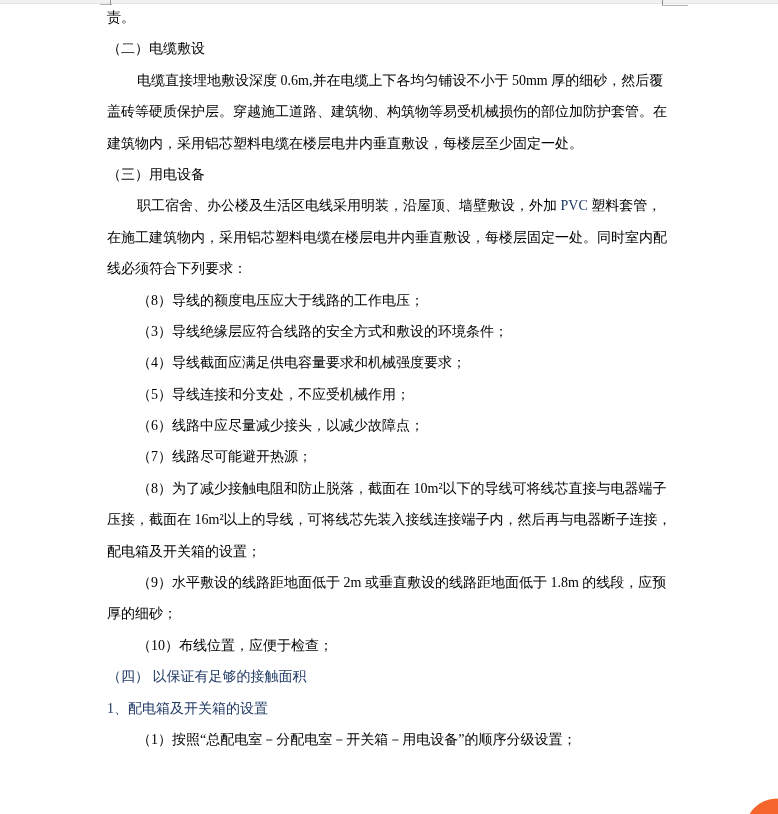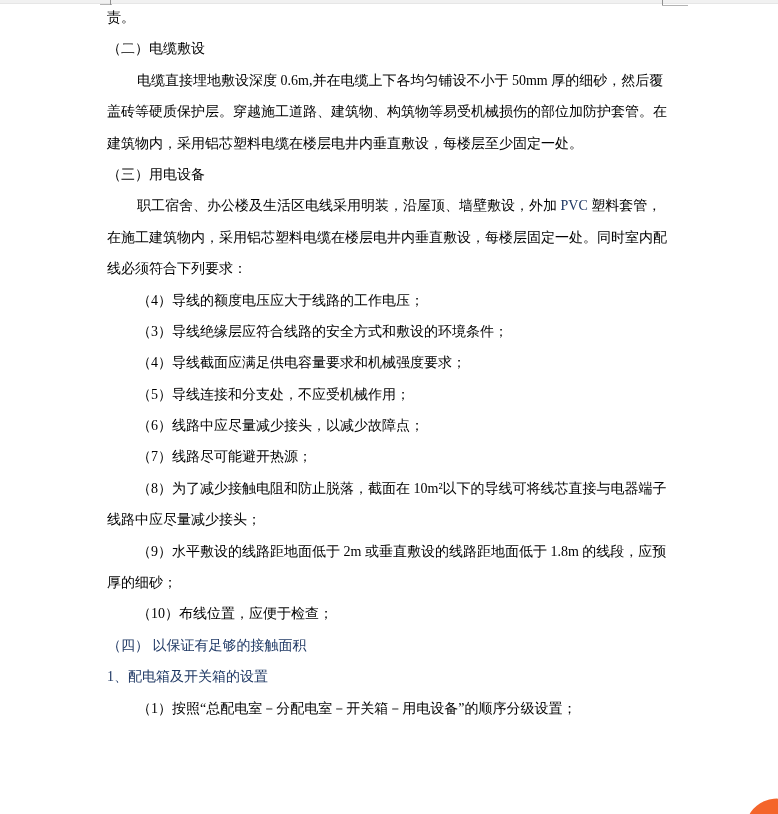--- a/index.html
+++ b/index.html
@@ -47,28 +47,29 @@
 <div class="content">
     <div class="line"><span>责。</span></div>
     <div class="line"><span>（二）电缆敷设</span></div>
     <div class="line indent"><span>电缆直接埋地敷设深度 0.6m,并在电缆上下各均匀铺设不小于 50mm 厚的细砂，然后覆</span></div>
     <div class="line"><span>盖砖等硬质保护层。穿越施工道路、建筑物、构筑物等易受机械损伤的部位加防护套管。在</span></div>
     <div class="line"><span>建筑物内，采用铝芯塑料电缆在楼层电井内垂直敷设，每楼层至少固定一处。</span></div>
     <div class="line"><span>（三）用电设备</span></div>
     <div class="line indent"><span>职工宿舍、办公楼及生活区电线采用明装，沿屋顶、墙壁敷设，外加 </span><span class="navy">PVC</span><span> 塑料套管，</span></div>
     <div class="line"><span>在施工建筑物内，采用铝芯塑料电缆在楼层电井内垂直敷设，每楼层固定一处。同时室内配</span></div>
     <div class="line"><span>线必须符合下列要求：</span></div>
-    <div class="line indent"><span>（4）导线的额度电压应大于线路的工作电压；</span></div>
+    <div class="line indent"><span>（8）导线的额度电压应大于线路的工作电压；</span></div>
     <div class="line indent"><span>（3）导线绝缘层应符合线路的安全方式和敷设的环境条件；</span></div>
     <div class="line indent"><span>（4）导线截面应满足供电容量要求和机械强度要求；</span></div>
     <div class="line indent"><span>（5）导线连接和分支处，不应受机械作用；</span></div>
     <div class="line indent"><span>（6）线路中应尽量减少接头，以减少故障点；</span></div>
     <div class="line indent"><span>（7）线路尽可能避开热源；</span></div>
     <div class="line indent"><span>（8）为了减少接触电阻和防止脱落，截面在 10m²以下的导线可将线芯直接与电器端子</span></div>
-    <div class="line"><span>线路中应尽量减少接头；</span></div>
+    <div class="line"><span>压接，截面在 16m²以上的导线，可将线芯先装入接线连接端子内，然后再与电器断子连接，</span></div>
+    <div class="line"><span>配电箱及开关箱的设置；</span></div>
     <div class="line indent"><span>（9）水平敷设的线路距地面低于 2m 或垂直敷设的线路距地面低于 1.8m 的线段，应预</span></div>
     <div class="line"><span>厚的细砂；</span></div>
     <div class="line indent"><span>（10）布线位置，应便于检查；</span></div>
     <div class="line"><span class="navy">（四） 以保证有足够的接触面积</span></div>
     <div class="line"><span class="navy">1、配电箱及开关箱的设置</span></div>
     <div class="line indent"><span>（1）按照“总配电室－分配电室－开关箱－用电设备”的顺序分级设置；</span></div>
   </div>
 
 <div class="swoosh"></div>
 

